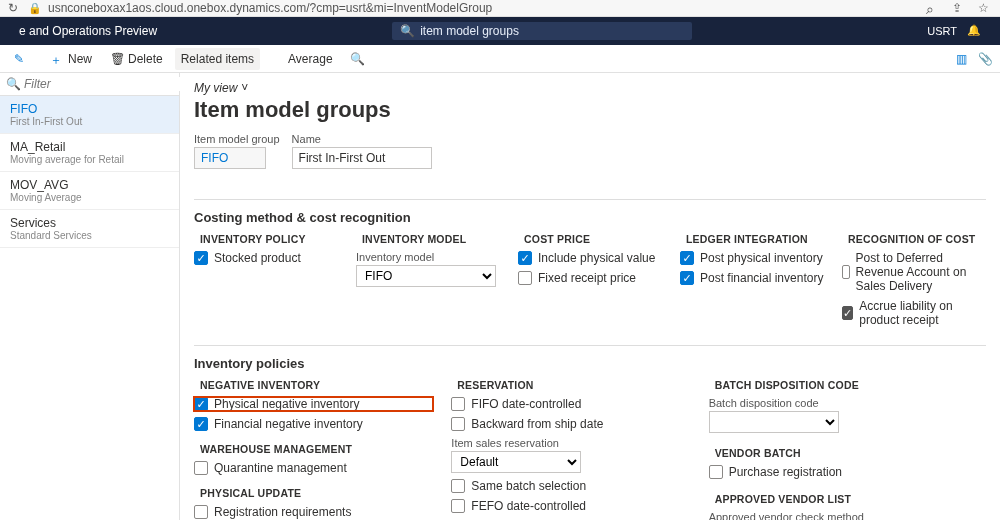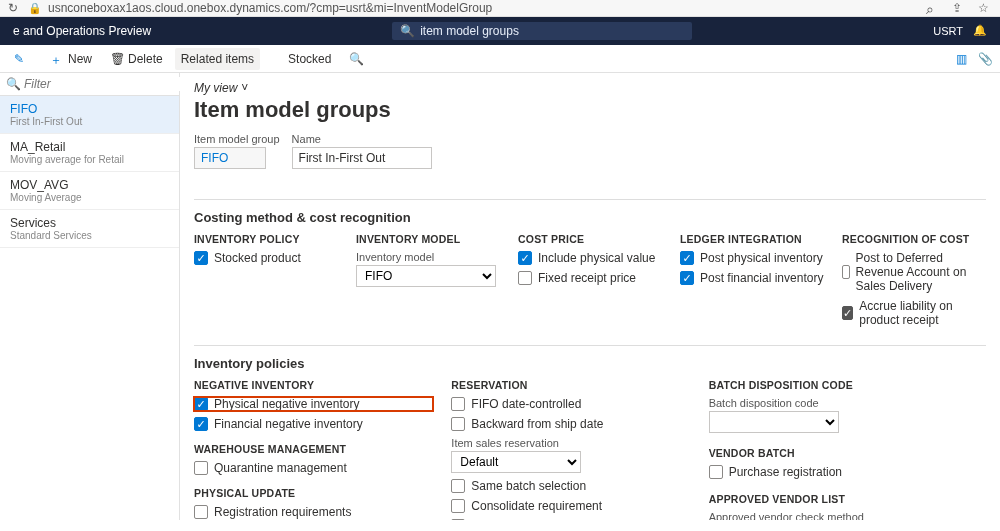--- a/index.html
+++ b/index.html
@@ -3,21 +3,21 @@
 <meta charset="utf-8">
 <style>
 * { box-sizing: border-box; margin: 0; padding: 0; font-family: "Segoe UI", Arial, sans-serif; }
 body { font-size: 12px; color: #323130; background: #fff; width: 1000px; height: 531px; overflow: hidden; }
 
 .browser-bar { display:flex; align-items:center; height:15px; padding:8px 8px; background:#f7f7f7; border-bottom:1px solid #e1e1e1; font-size:12px; color:#555; }
 .browser-bar .url-area { flex:1; display:flex; align-items:center; gap:6px; }
 .browser-bar .rt { display:flex; gap:12px; }
 .ic { width:14px; height:14px; display:inline-block; }
 
-.appbar { display:flex; align-items:center; height:28px; background:#18233c; color:#fff; padding:0 13px; font-size:12px; }
+.appbar { display:flex; align-items:center; height:28px; background:#18233c; color:#fff; padding:0 19px; font-size:12px; }
 .appbar .title { flex:0 0 auto; }
 .appbar .spacer { flex:1; }
 .appbar .search-wrap { display:flex; align-items:center; background:#2a3a5c; border-radius:2px; padding:2px 8px; width:300px; gap:6px; color:#b8c5de; }
 .appbar .search-wrap input { background:transparent; border:none; color:#e5ecf8; font-size:12px; flex:1; outline:none; }
 .appbar .user { display:flex; gap:10px; align-items:center; margin-left:auto; font-size:11px; }
 
 .cmdbar { display:flex; align-items:center; height:28px; border-bottom:1px solid #e1e1e1; padding:0 8px; font-size:12px; gap:6px; background:#fff; }
 .cmdbar .cmd { display:flex; align-items:center; gap:4px; padding:4px 6px; cursor:pointer; border-radius:2px; }
 .cmdbar .sel { background:#f3f2f1; }
 .cmdbar .right { margin-left:auto; display:flex; gap:8px; color:#0078d4; }
@@ -39,21 +39,21 @@
 .fld { display:flex; flex-direction:column; gap:2px; }
 .fld label { font-size:11px; color:#555; }
 .fld input { border:1px solid #c8c6c4; background:#f7f7f7; padding:3px 6px; font-size:12px; color:#0078d4; }
 .fld input.name { width:140px; color:#323130; background:#fff; }
 
 .section-title { font-size:13px; font-weight:600; color:#323130; margin:4px 0 8px 0; }
 .sec-divider { border-top:1px solid #ddd; margin-bottom:10px; }
 
 .cols { display:flex; gap:18px; }
 .col { flex:1; min-width:0; }
-.grp-h { font-size:10.5px; font-weight:700; color:#323130; text-transform:uppercase; margin-bottom:6px; letter-spacing:.2px; }
+.grp-h { font-size:10.5px; font-weight:700; color:#323130; text-transform:uppercase; margin-bottom:6px; letter-spacing:.2px;margin-left:6px; }
 .chk-row { display:flex; align-items:center; gap:6px; margin-bottom:6px; font-size:12px; color:#323130; }
 .chk-row.highlight { outline:2px solid #d83b01; outline-offset:-1px; padding-right:2px; }
 .chk { width:14px; height:14px; border:1px solid #8a8886; border-radius:2px; display:inline-flex; align-items:center; justify-content:center; font-size:11px; line-height:1; background:#fff; }
 .chk.on { background:#0078d4; border-color:#0078d4; color:#fff; }
 .chk.dark { background:#555; border-color:#555; color:#fff; }
 .sublabel { font-size:11px; color:#555; margin-bottom:2px; }
 select.sel { border:1px solid #c8c6c4; padding:2px 4px; font-size:12px; background:#fff; width:130px; }
 
 .ic-refresh::before{content:"↻";}
 .ic-lock::before{content:"🔒";font-size:11px;}
@@ -110,21 +110,21 @@
     </div>
   <div class="cmd">
       <span class="ic ic-trash"></span>
       <span>Delete</span>
     </div>
   <div class="cmd sel">
       <span>Related items</span>
     </div>
   <div style="width:10px"></div>
   <div class="cmd">
-      <span>Stocked</span>
+      <span>Average</span>
     </div>
   <div class="cmd">
       <span class="ic ic-search"></span>
     </div>
   <div class="right">
     <span class="ic ic-office"></span>
     <span class="ic ic-attach"></span>
   </div>
 </div>
 
@@ -268,24 +268,20 @@
           </div>
         <div class="sublabel">Item sales reservation</div>
         <select class="sel"><option>Default</option></select>
         <div style="height:6px"></div>
         <div class="chk-row">
             <span class="chk"></span>
             <span>Same batch selection</span>
           </div>
         <div class="chk-row">
             <span class="chk"></span>
-            <span>Consolidate requirement</span>
-          </div>
-        <div class="chk-row">
-            <span class="chk"></span>
             <span>FEFO date-controlled</span>
           </div>
         
         
       </div>
 
       <div class="col">
         <div class="grp-h">BATCH DISPOSITION CODE</div>
         <div class="sublabel">Batch disposition code</div>
         <select class="sel"><option></option></select>

